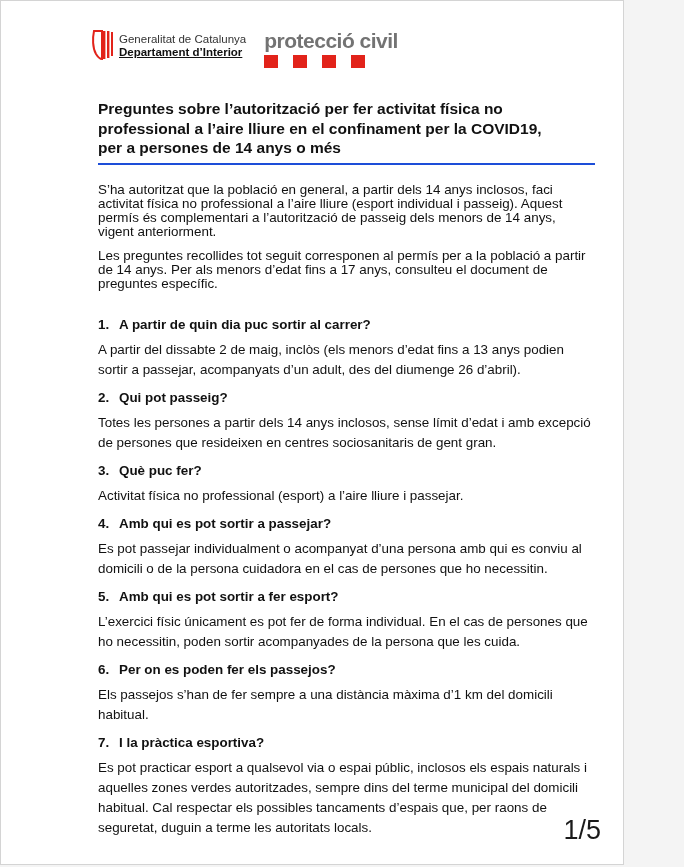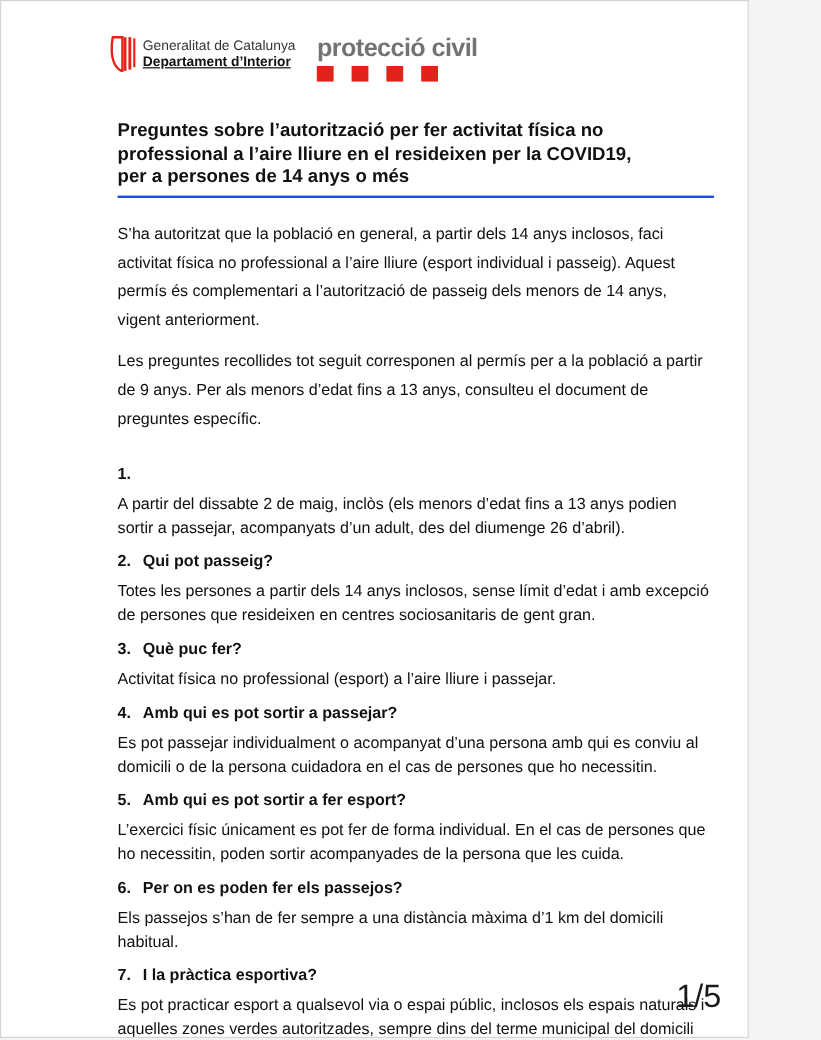--- a/index.html
+++ b/index.html
@@ -45,21 +45,21 @@
   }
   .doc-title {
     font-size: 15.5px; font-weight: bold;
     line-height: 19.5px;
     border-bottom: 2px solid #1d4ed8;
     padding-bottom: 5px;
     margin-bottom: 18px;
   }
   .doc-title div { white-space: nowrap; }
   .intro p {
-    font-size: 13.4px; line-height: 24px;
+    font-size: 13.4px; line-height: 14px;
     margin: 0 0 10px 0;
   }
   .faq { margin-top: 24px; }
   .faq-q {
     display: flex;
     font-size: 13.4px; font-weight: bold;
     line-height: 20px;
     margin: 8px 0 5px 0;
   }
   .faq-q .q-num { width: 21px; flex: 0 0 auto; }
@@ -102,33 +102,34 @@
         <span style="background:#e2231a"></span>
         <span style="background:#e2231a"></span>
       </div>
     </div>
   </div>
 
   <div class="content">
 
     <div class="doc-title">
       <div>Preguntes sobre l’autorització per fer activitat física no</div>
-      <div>professional a l’aire lliure en el resideixen per la COVID19,</div>
+      <div>professional a l’aire lliure en el confinament per la COVID19,</div>
       <div>per a persones de 14 anys o més</div>
     </div>
 
     <div class="intro">
       <p>S’ha autoritzat que la població en general, a partir dels 14 anys inclosos, faci activitat física no professional a l’aire lliure (esport individual i passeig). Aquest permís és complementari a l’autorització de passeig dels menors de 14 anys, vigent anteriorment.</p>
-      <p>Les preguntes recollides tot seguit corresponen al permís per a la població a partir de 9 anys. Per als menors d’edat fins a 13 anys, consulteu el document de preguntes específic.</p>
+      <p>Les preguntes recollides tot seguit corresponen al permís per a la població a partir de 14 anys. Per als menors d’edat fins a 17 anys, consulteu el document de preguntes específic.</p>
     </div>
 
     <div class="faq">
 
       <div class="faq-q">
         <span class="q-num">1.</span>
+        <span>A partir de quin dia puc sortir al carrer?</span>
       </div>
       <p class="faq-a">A partir del dissabte 2 de maig, inclòs (els menors d’edat fins a 13 anys podien sortir a passejar, acompanyats d’un adult, des del diumenge 26 d’abril).</p>
 
       <div class="faq-q">
         <span class="q-num">2.</span>
         <span>Qui pot passeig?</span>
       </div>
       <p class="faq-a">Totes les persones a partir dels 14 anys inclosos, sense límit d’edat i amb excepció de persones que resideixen en centres sociosanitaris de gent gran.</p>
 
       <div class="faq-q">

